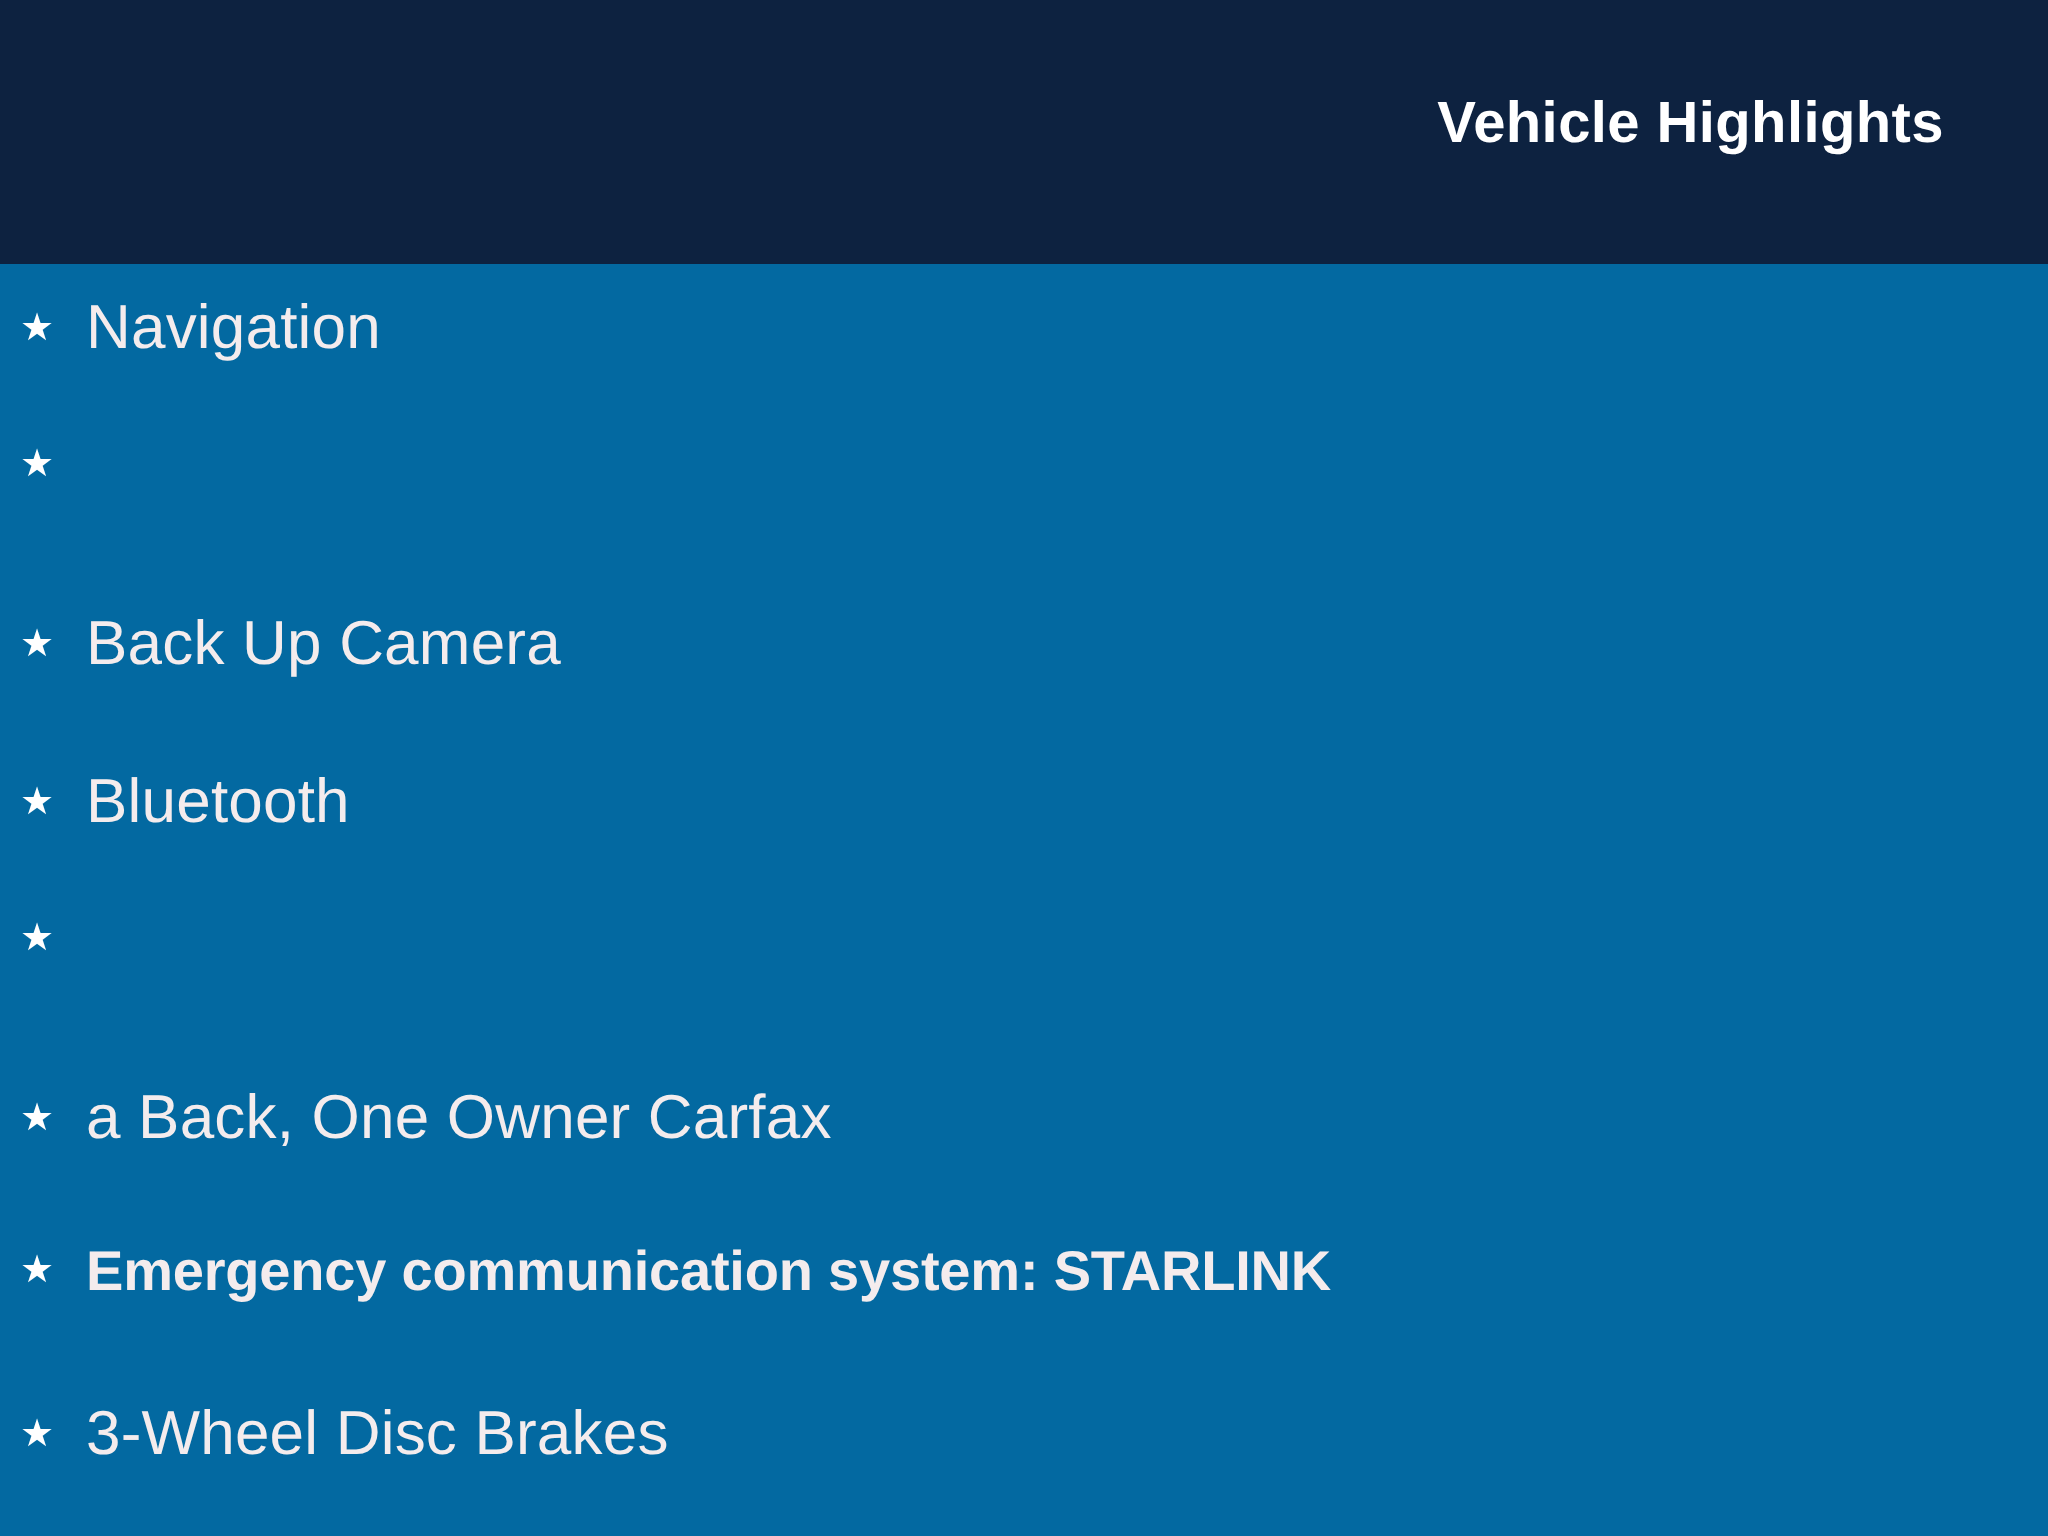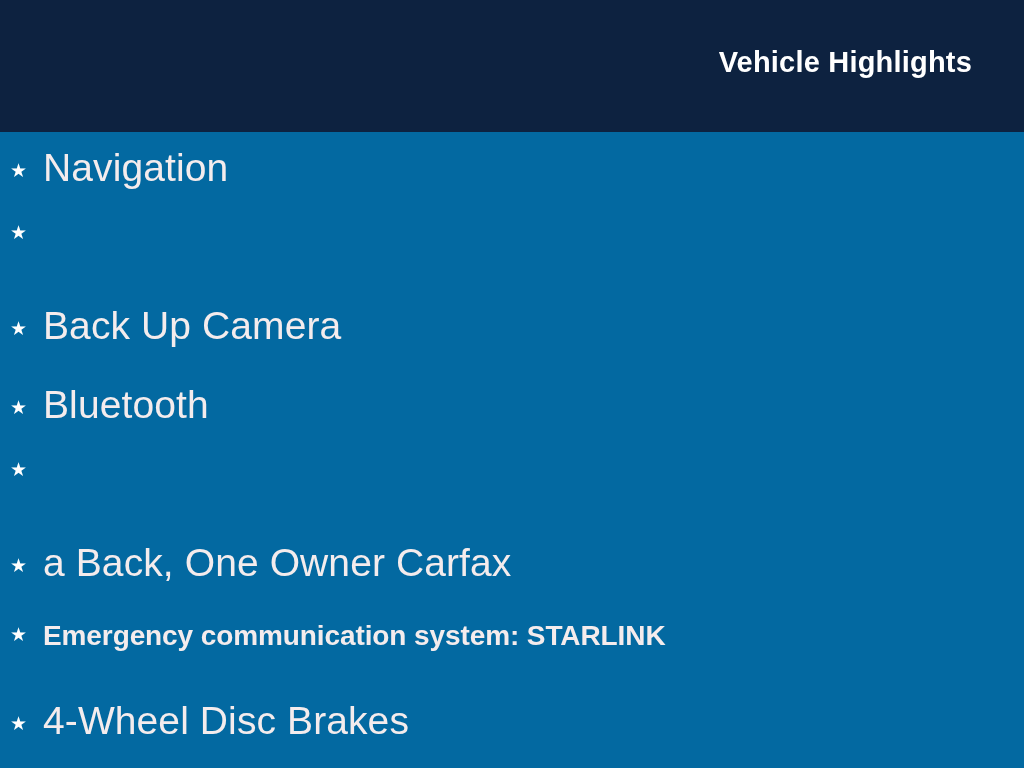--- a/index.html
+++ b/index.html
@@ -89,21 +89,21 @@
     text-align: left;
     flex: 0 0 auto;
     position: relative;
     top: -4px;
   }
 
   .highlight-label {
     display: inline-block;
     font-family: "Liberation Sans", sans-serif;
     font-weight: 300;
-    font-size: 39px;
+    font-size: 31px;
     line-height: 1;
     color: #f4eced;
     letter-spacing: 0.1px;
     margin-left: 11px;
   }
 
   
   .highlight-item.compact .highlight-label {
     font-size: 28px;
     letter-spacing: -0.1px;
@@ -149,17 +149,17 @@
       <span class="highlight-label">a Back, One Owner Carfax</span>
     </li>
 
     <li class="highlight-item compact">
       <span class="bullet-star">★</span>
       <span class="highlight-label">Emergency communication system: STARLINK</span>
     </li>
 
     <li class="highlight-item">
       <span class="bullet-star">★</span>
-      <span class="highlight-label">4-Wheel Disc Brakes</span>
+      <span class="highlight-label">3-Wheel Disc Brakes</span>
     </li>
 
   </ul>
 </div>
 
 </body></html>

